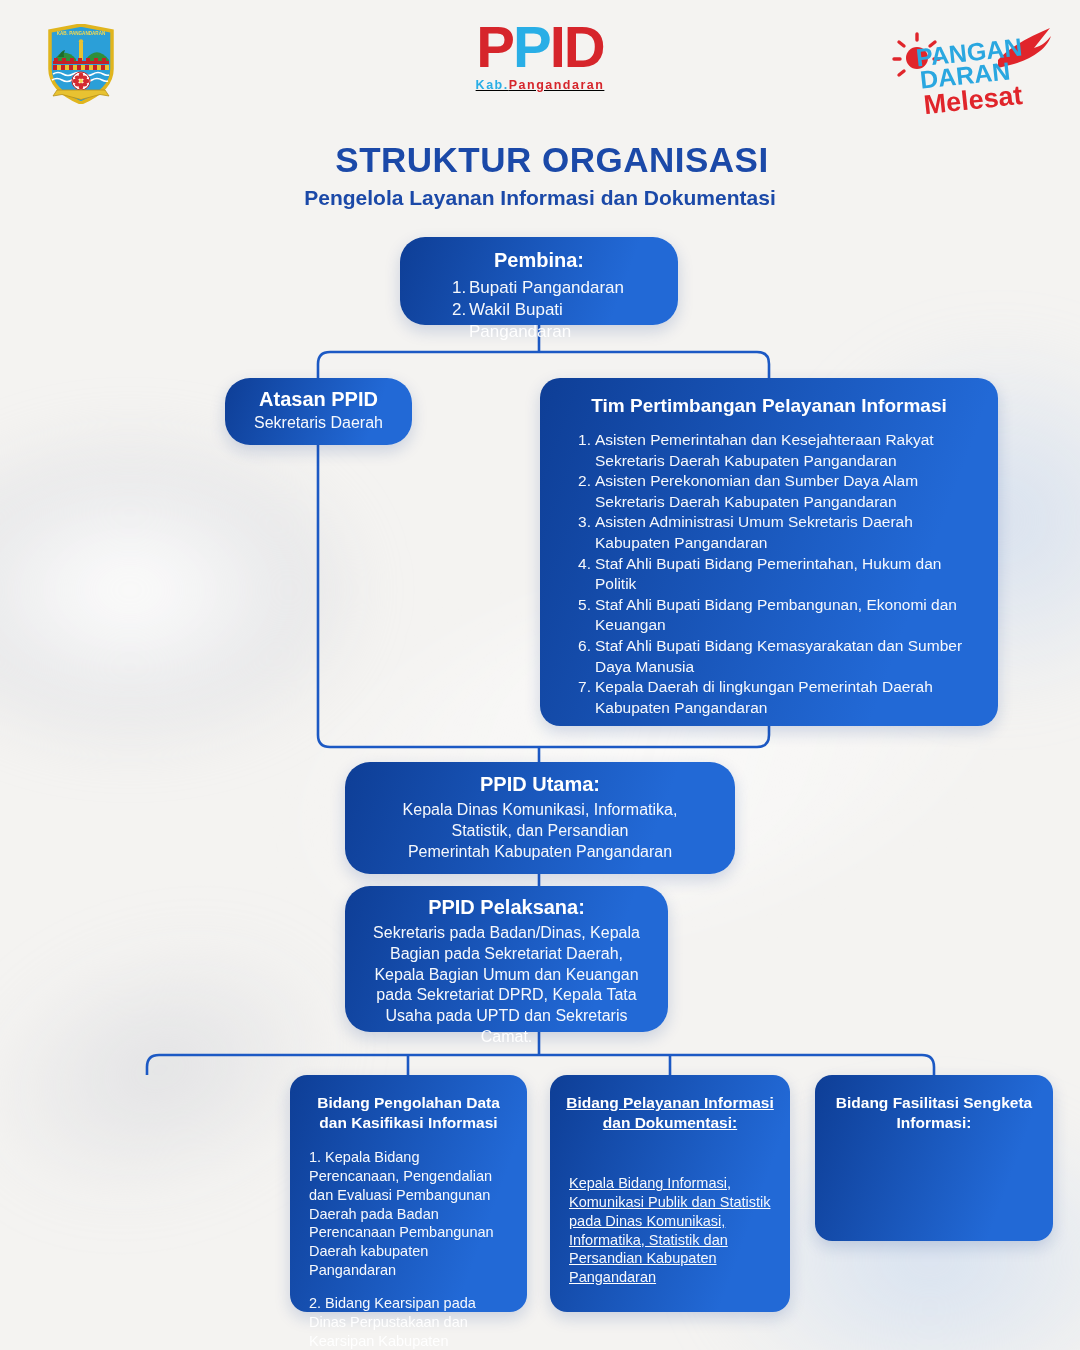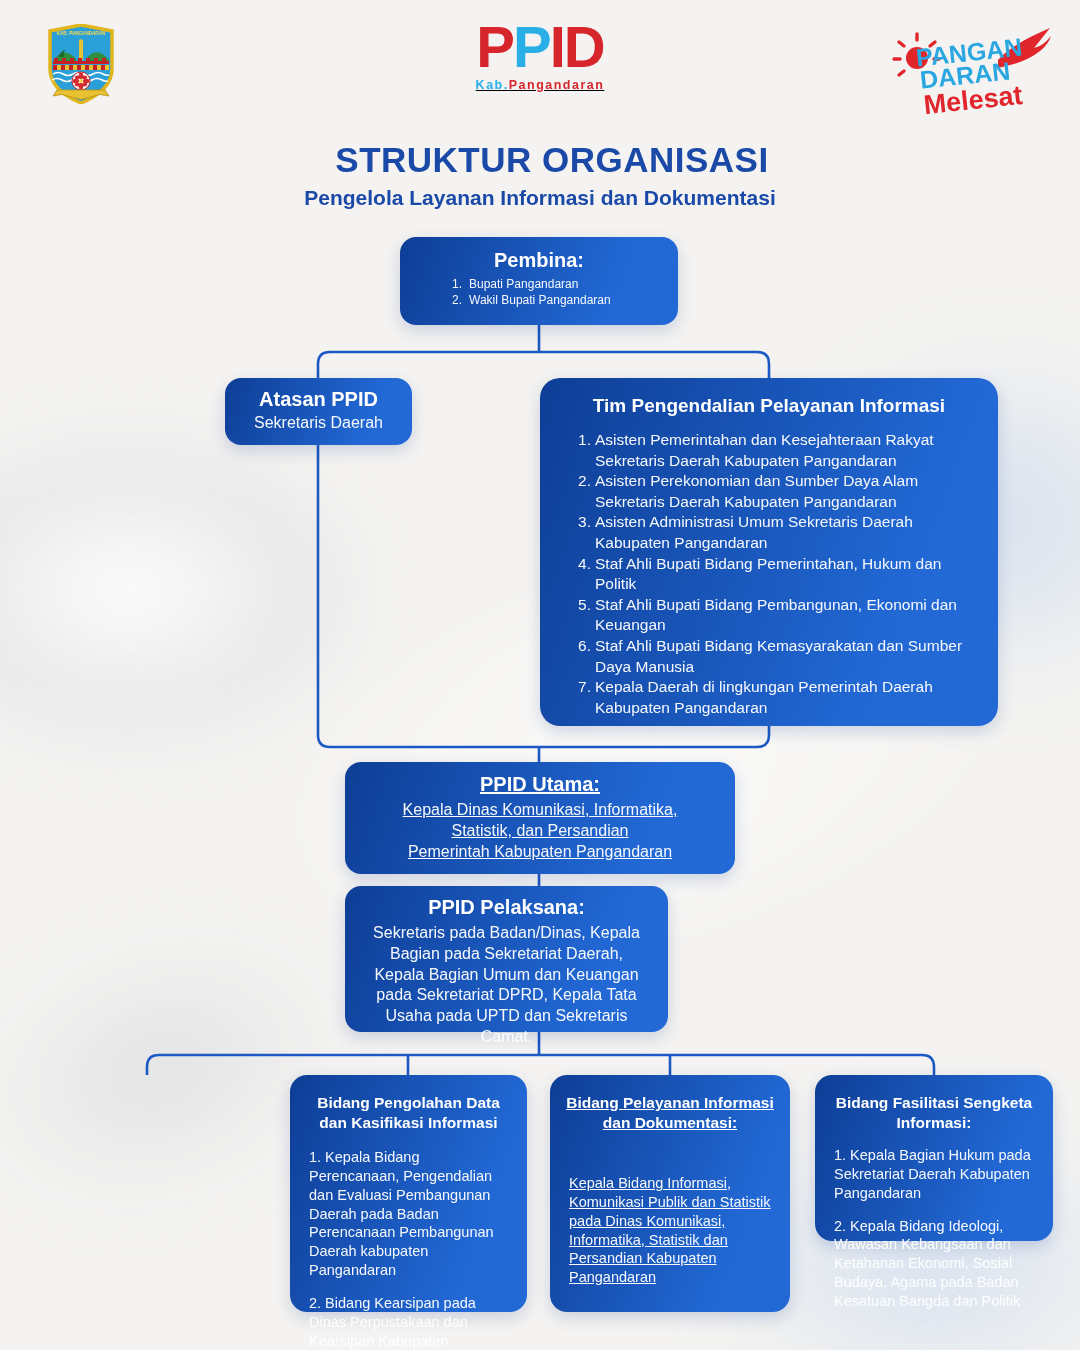--- a/index.html
+++ b/index.html
@@ -41,40 +41,40 @@
   .melesat{position:absolute;left:890px;top:16px;width:165px;height:102px;}
 
   
   .page-title{position:absolute;left:12px;top:140px;width:100%;text-align:center;
     font-size:35px;font-weight:700;letter-spacing:.5px;color:var(--title-blue);}
   .page-subtitle{position:absolute;left:0;top:186px;width:100%;text-align:center;
     font-size:21px;font-weight:700;color:var(--title-blue);}
 
   
   .box{
-    position:absolute;color:#fff;border-radius:16px;
+    position:absolute;color:#fff;border-radius:25px;
     background:linear-gradient(110deg,var(--box-grad-start) 0%,var(--box-grad-end) 78%);
     box-shadow:0 6px 16px rgba(18,58,140,.18);
   }
   .box .bt{font-weight:700;text-align:center;}
   .box .bb{color:rgba(255,255,255,.96);}
 
   .pembina{left:400px;top:237px;width:278px;height:88px;padding:12px 18px 0;}
   .pembina .bt{font-size:20px;margin-bottom:5px;}
-  .pembina ol{font-size:12px;line-height:1.3;padding-left:34px;}
+  .pembina ol{font-size:17px;line-height:1.3;padding-left:34px;}
 
   .atasan{left:225px;top:378px;width:187px;height:67px;padding-top:10px;text-align:center;}
   .atasan .bt{font-size:20px;margin-bottom:3px;}
   .atasan .bb{font-size:16px;}
 
   .tim{left:540px;top:378px;width:458px;height:348px;padding:17px 24px 0;border-radius:20px;}
   .tim .bt{font-size:19px;margin-bottom:13px;}
   .tim ol{font-size:15.5px;line-height:1.33;padding-left:14px;}
 
-  .utama{left:345px;top:762px;width:390px;height:112px;padding:11px 18px 0;text-align:center;text-decoration:underline;}
+  .utama{left:345px;top:762px;width:390px;height:112px;padding:11px 18px 0;text-align:center;}
   .utama .bt{font-size:20px;margin-bottom:4px;}
   .utama .bb{font-size:16px;line-height:1.3;white-space:pre-line;}
 
   .pelaksana{left:345px;top:886px;width:323px;height:146px;padding:10px 20px 0;text-align:center;}
   .pelaksana .bt{font-size:20px;margin-bottom:4px;}
   .pelaksana .bb{font-size:16px;line-height:1.3;}
 
   .bidang{top:1075px;padding:18px 15px 0;border-radius:17px;}
   .bidang .bt{font-size:15.5px;line-height:1.26;}
   .bidang .paras{font-size:14.5px;line-height:1.3;padding:0 4px;}
@@ -184,21 +184,21 @@
         <li>Wakil Bupati Pangandaran</li>
       </ol>
   </div>
 
   <div class="box atasan">
     <div class="bt">Atasan PPID</div>
     <div class="bb">Sekretaris Daerah</div>
   </div>
 
   <div class="box tim">
-    <div class="bt">Tim Pengendalian Pelayanan Informasi</div>
+    <div class="bt">Tim Pertimbangan Pelayanan Informasi</div>
     <ol class="num bb">
         <li>Asisten Pemerintahan dan Kesejahteraan Rakyat Sekretaris Daerah Kabupaten Pangandaran</li>
         <li>Asisten Perekonomian dan Sumber Daya Alam Sekretaris Daerah Kabupaten Pangandaran</li>
         <li>Asisten Administrasi Umum Sekretaris Daerah Kabupaten Pangandaran</li>
         <li>Staf Ahli Bupati Bidang Pemerintahan, Hukum dan Politik</li>
         <li>Staf Ahli Bupati Bidang Pembangunan, Ekonomi dan Keuangan</li>
         <li>Staf Ahli Bupati Bidang Kemasyarakatan dan Sumber Daya Manusia</li>
         <li>Kepala Daerah di lingkungan Pemerintah Daerah Kabupaten Pangandaran</li>
       </ol>
   </div>
@@ -226,19 +226,15 @@
 
   <div class="box bidang b3">
     <div class="bt">Bidang Pelayanan Informasi dan Dokumentasi:</div>
     <div class="paras bb">
         <p>Kepala Bidang Informasi, Komunikasi Publik dan Statistik pada Dinas Komunikasi, Informatika, Statistik dan Persandian Kabupaten Pangandaran</p>
       </div>
   </div>
 
   <div class="box bidang b4">
     <div class="bt">Bidang Fasilitasi Sengketa Informasi:</div>
-    <div class="paras bb">
-        <p>1.  Kepala Bagian Hukum pada Sekretariat Daerah Kabupaten Pangandaran</p>
-        <p>2. Kepala Bidang Ideologi, Wawasan Kebangsaan dan Ketahanan Ekonomi, Sosial Budaya, Agama pada Badan Kesatuan Bangda dan Politik</p>
-      </div>
   </div>
 
 </div>
 
 </body></html>

